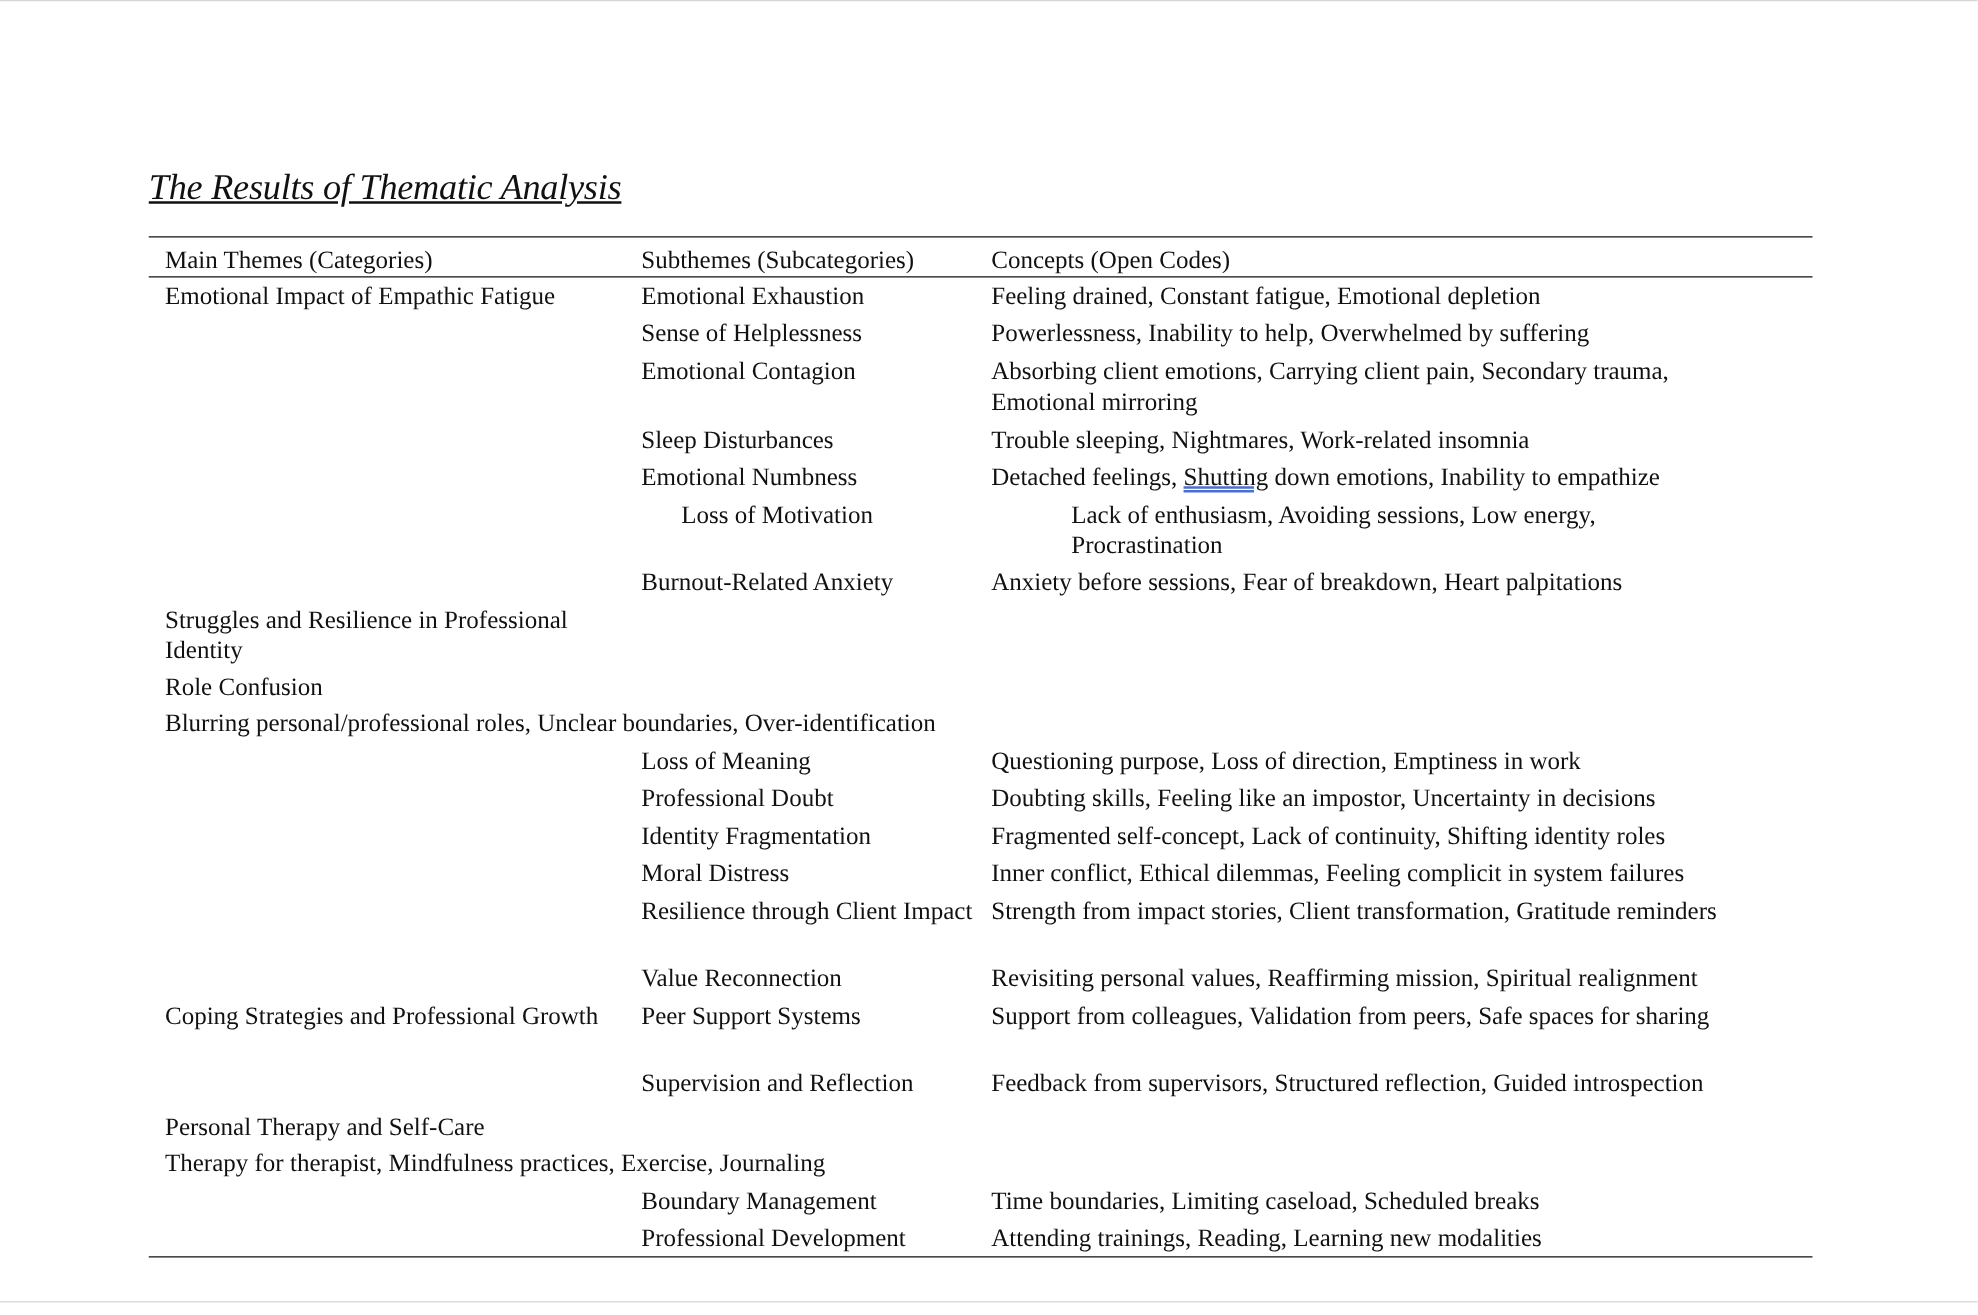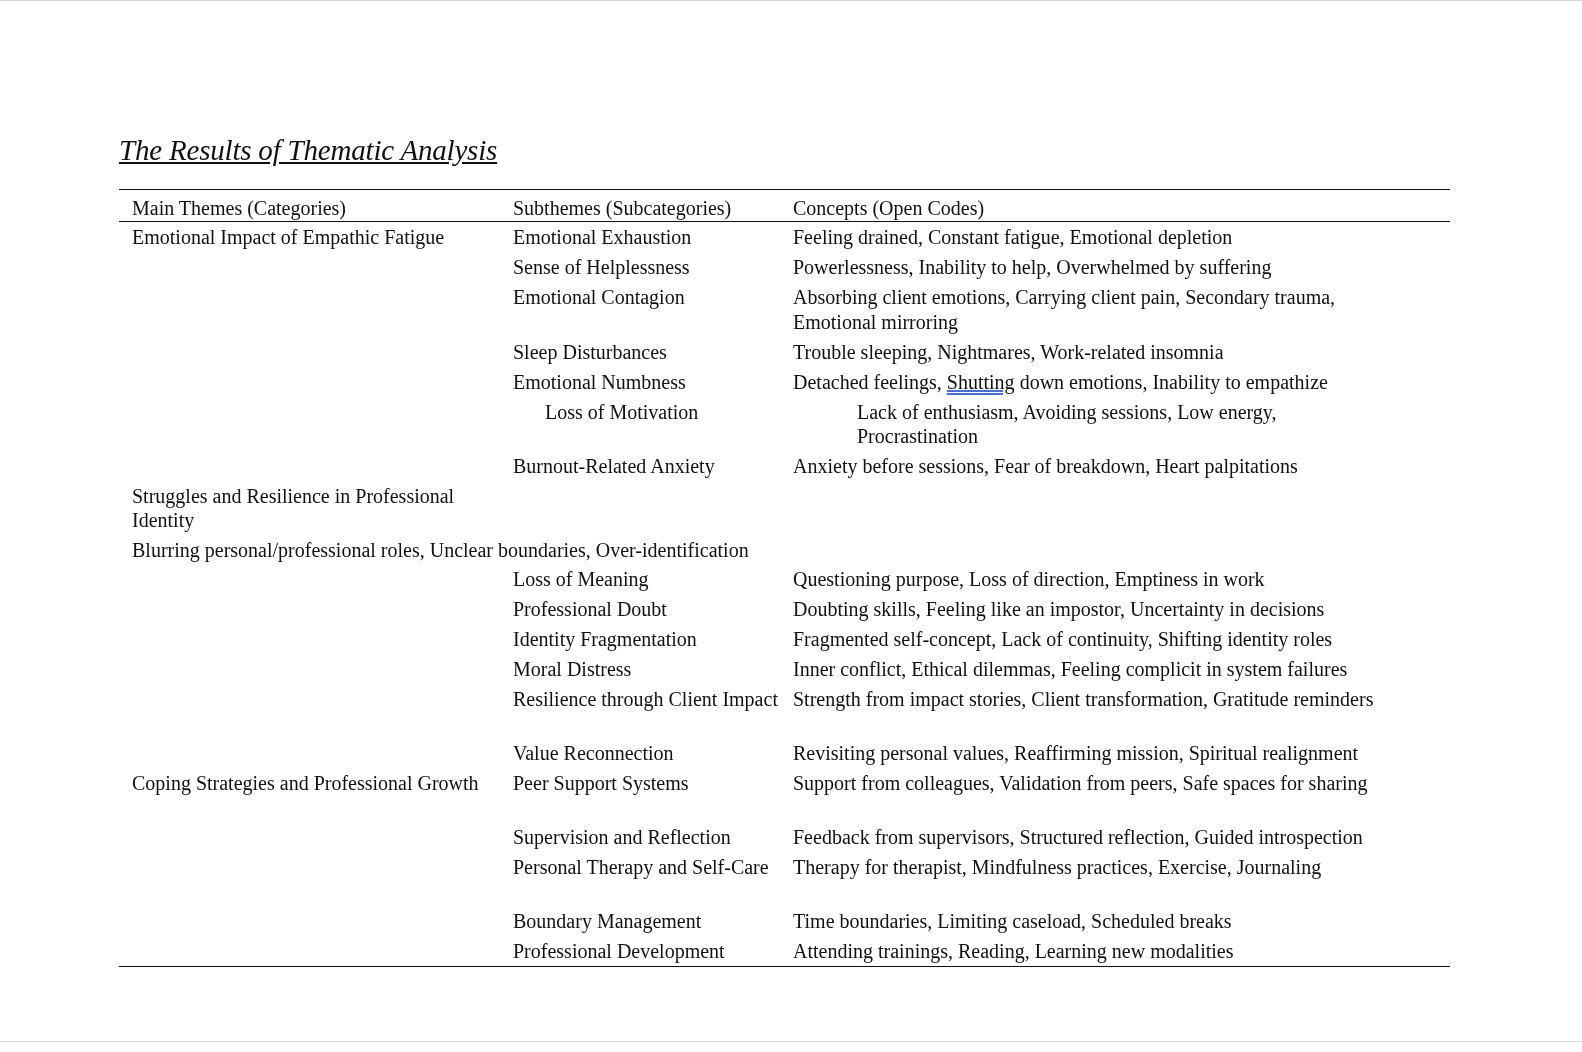--- a/index.html
+++ b/index.html
@@ -72,20 +72,21 @@
         <div class="c2">Loss of Motivation</div>
         <div class="c3 wrap">Lack of enthusiasm, Avoiding sessions, Low energy, Procrastination</div>
       </div>
       <div class="row" style="min-height: 30px;">
         <div class="c1"></div>
         <div class="c2">Burnout-Related Anxiety</div>
         <div class="c3 wrap">Anxiety before sessions, Fear of breakdown, Heart palpitations</div>
       </div>
       <div class="row" style="min-height: 54px; flex-direction: column;">
         <div class="c1" style="padding-right: 0px;">Struggles and Resilience in Professional Identity</div>
+        <div class="c2">Role Confusion</div>
         <div class="c3 wrap">Blurring personal/professional roles, Unclear boundaries, Over-identification</div>
       </div>
       <div class="row" style="min-height: 30px;">
         <div class="c1"></div>
         <div class="c2">Loss of Meaning</div>
         <div class="c3 wrap">Questioning purpose, Loss of direction, Emptiness in work</div>
       </div>
       <div class="row" style="min-height: 30px;">
         <div class="c1"></div>
         <div class="c2">Professional Doubt</div>
@@ -114,21 +115,21 @@
       <div class="row" style="min-height: 54px;">
         <div class="c1">Coping Strategies and Professional Growth</div>
         <div class="c2">Peer Support Systems</div>
         <div class="c3 wrap">Support from colleagues, Validation from peers, Safe spaces for sharing</div>
       </div>
       <div class="row" style="min-height: 30px;">
         <div class="c1"></div>
         <div class="c2">Supervision and Reflection</div>
         <div class="c3 wrap">Feedback from supervisors, Structured reflection, Guided introspection</div>
       </div>
-      <div class="row" style="min-height: 54px;">
+      <div class="row" style="min-height: 54px; flex-direction: column;">
         <div class="c1"></div>
         <div class="c2">Personal Therapy and Self-Care</div>
         <div class="c3 wrap">Therapy for therapist, Mindfulness practices, Exercise, Journaling</div>
       </div>
       <div class="row" style="min-height: 30px;">
         <div class="c1"></div>
         <div class="c2">Boundary Management</div>
         <div class="c3 wrap">Time boundaries, Limiting caseload, Scheduled breaks</div>
       </div>
       <div class="row" style="min-height: 26px; align-items: flex-end;">

